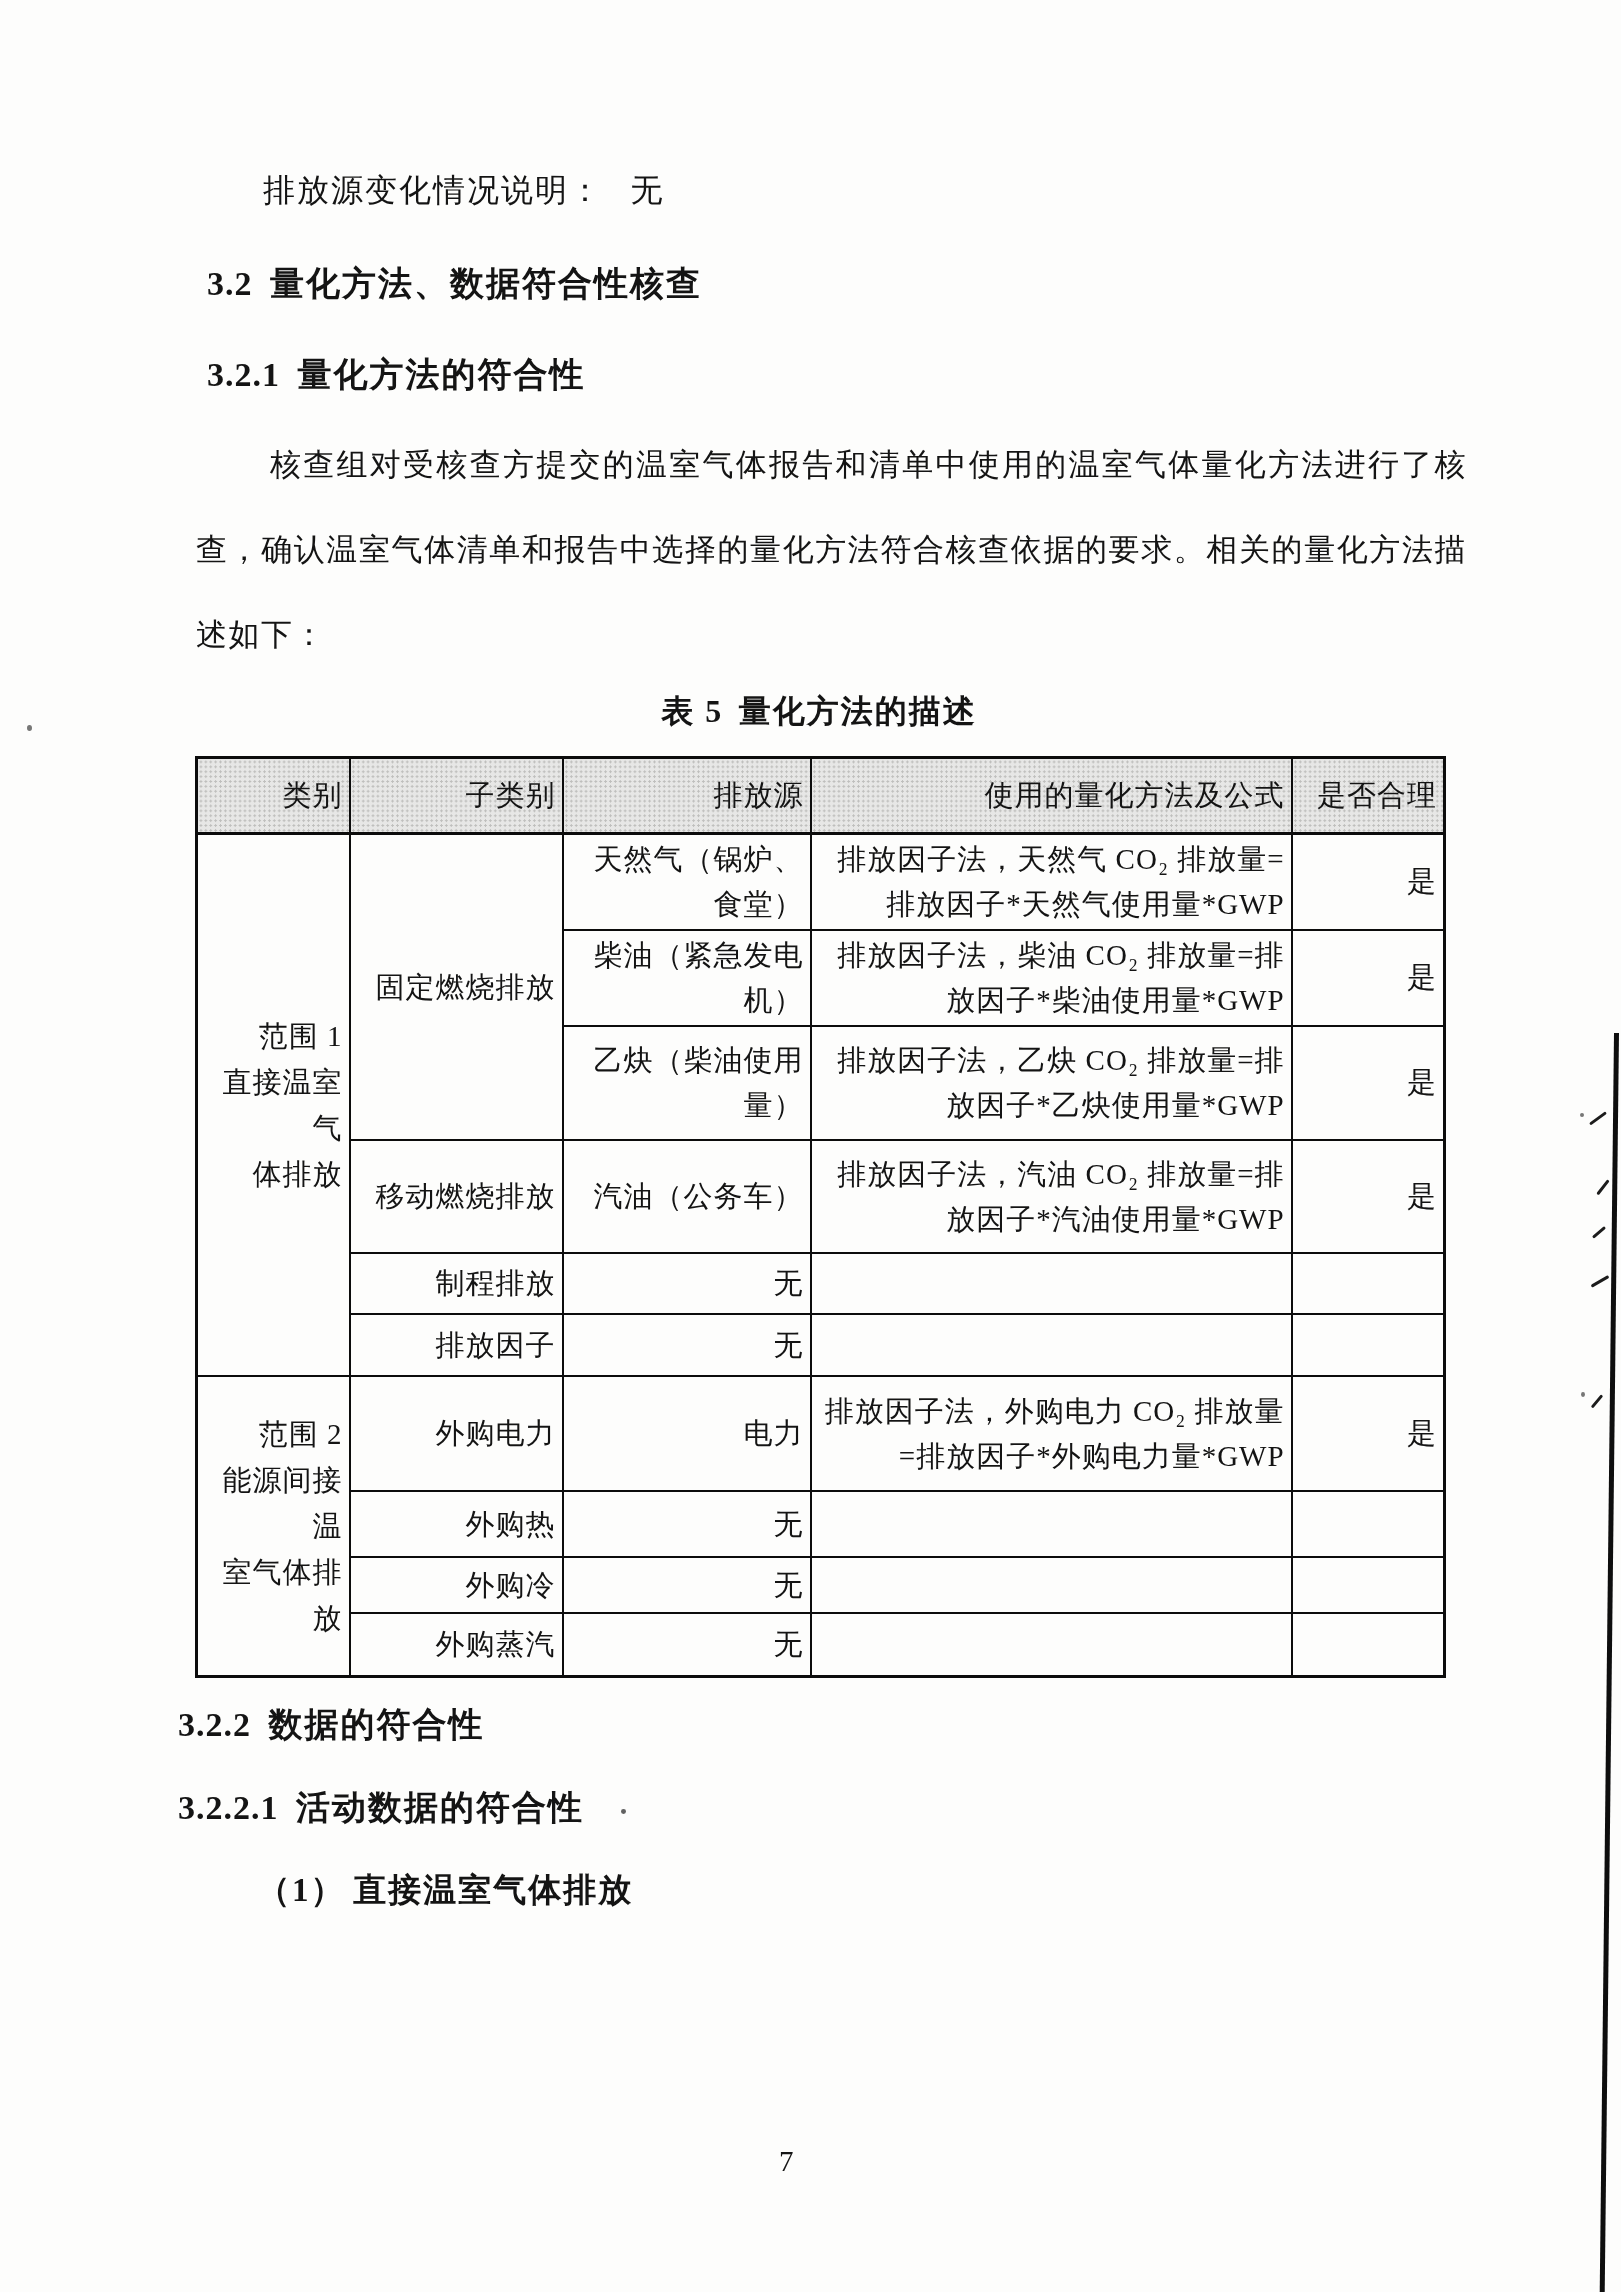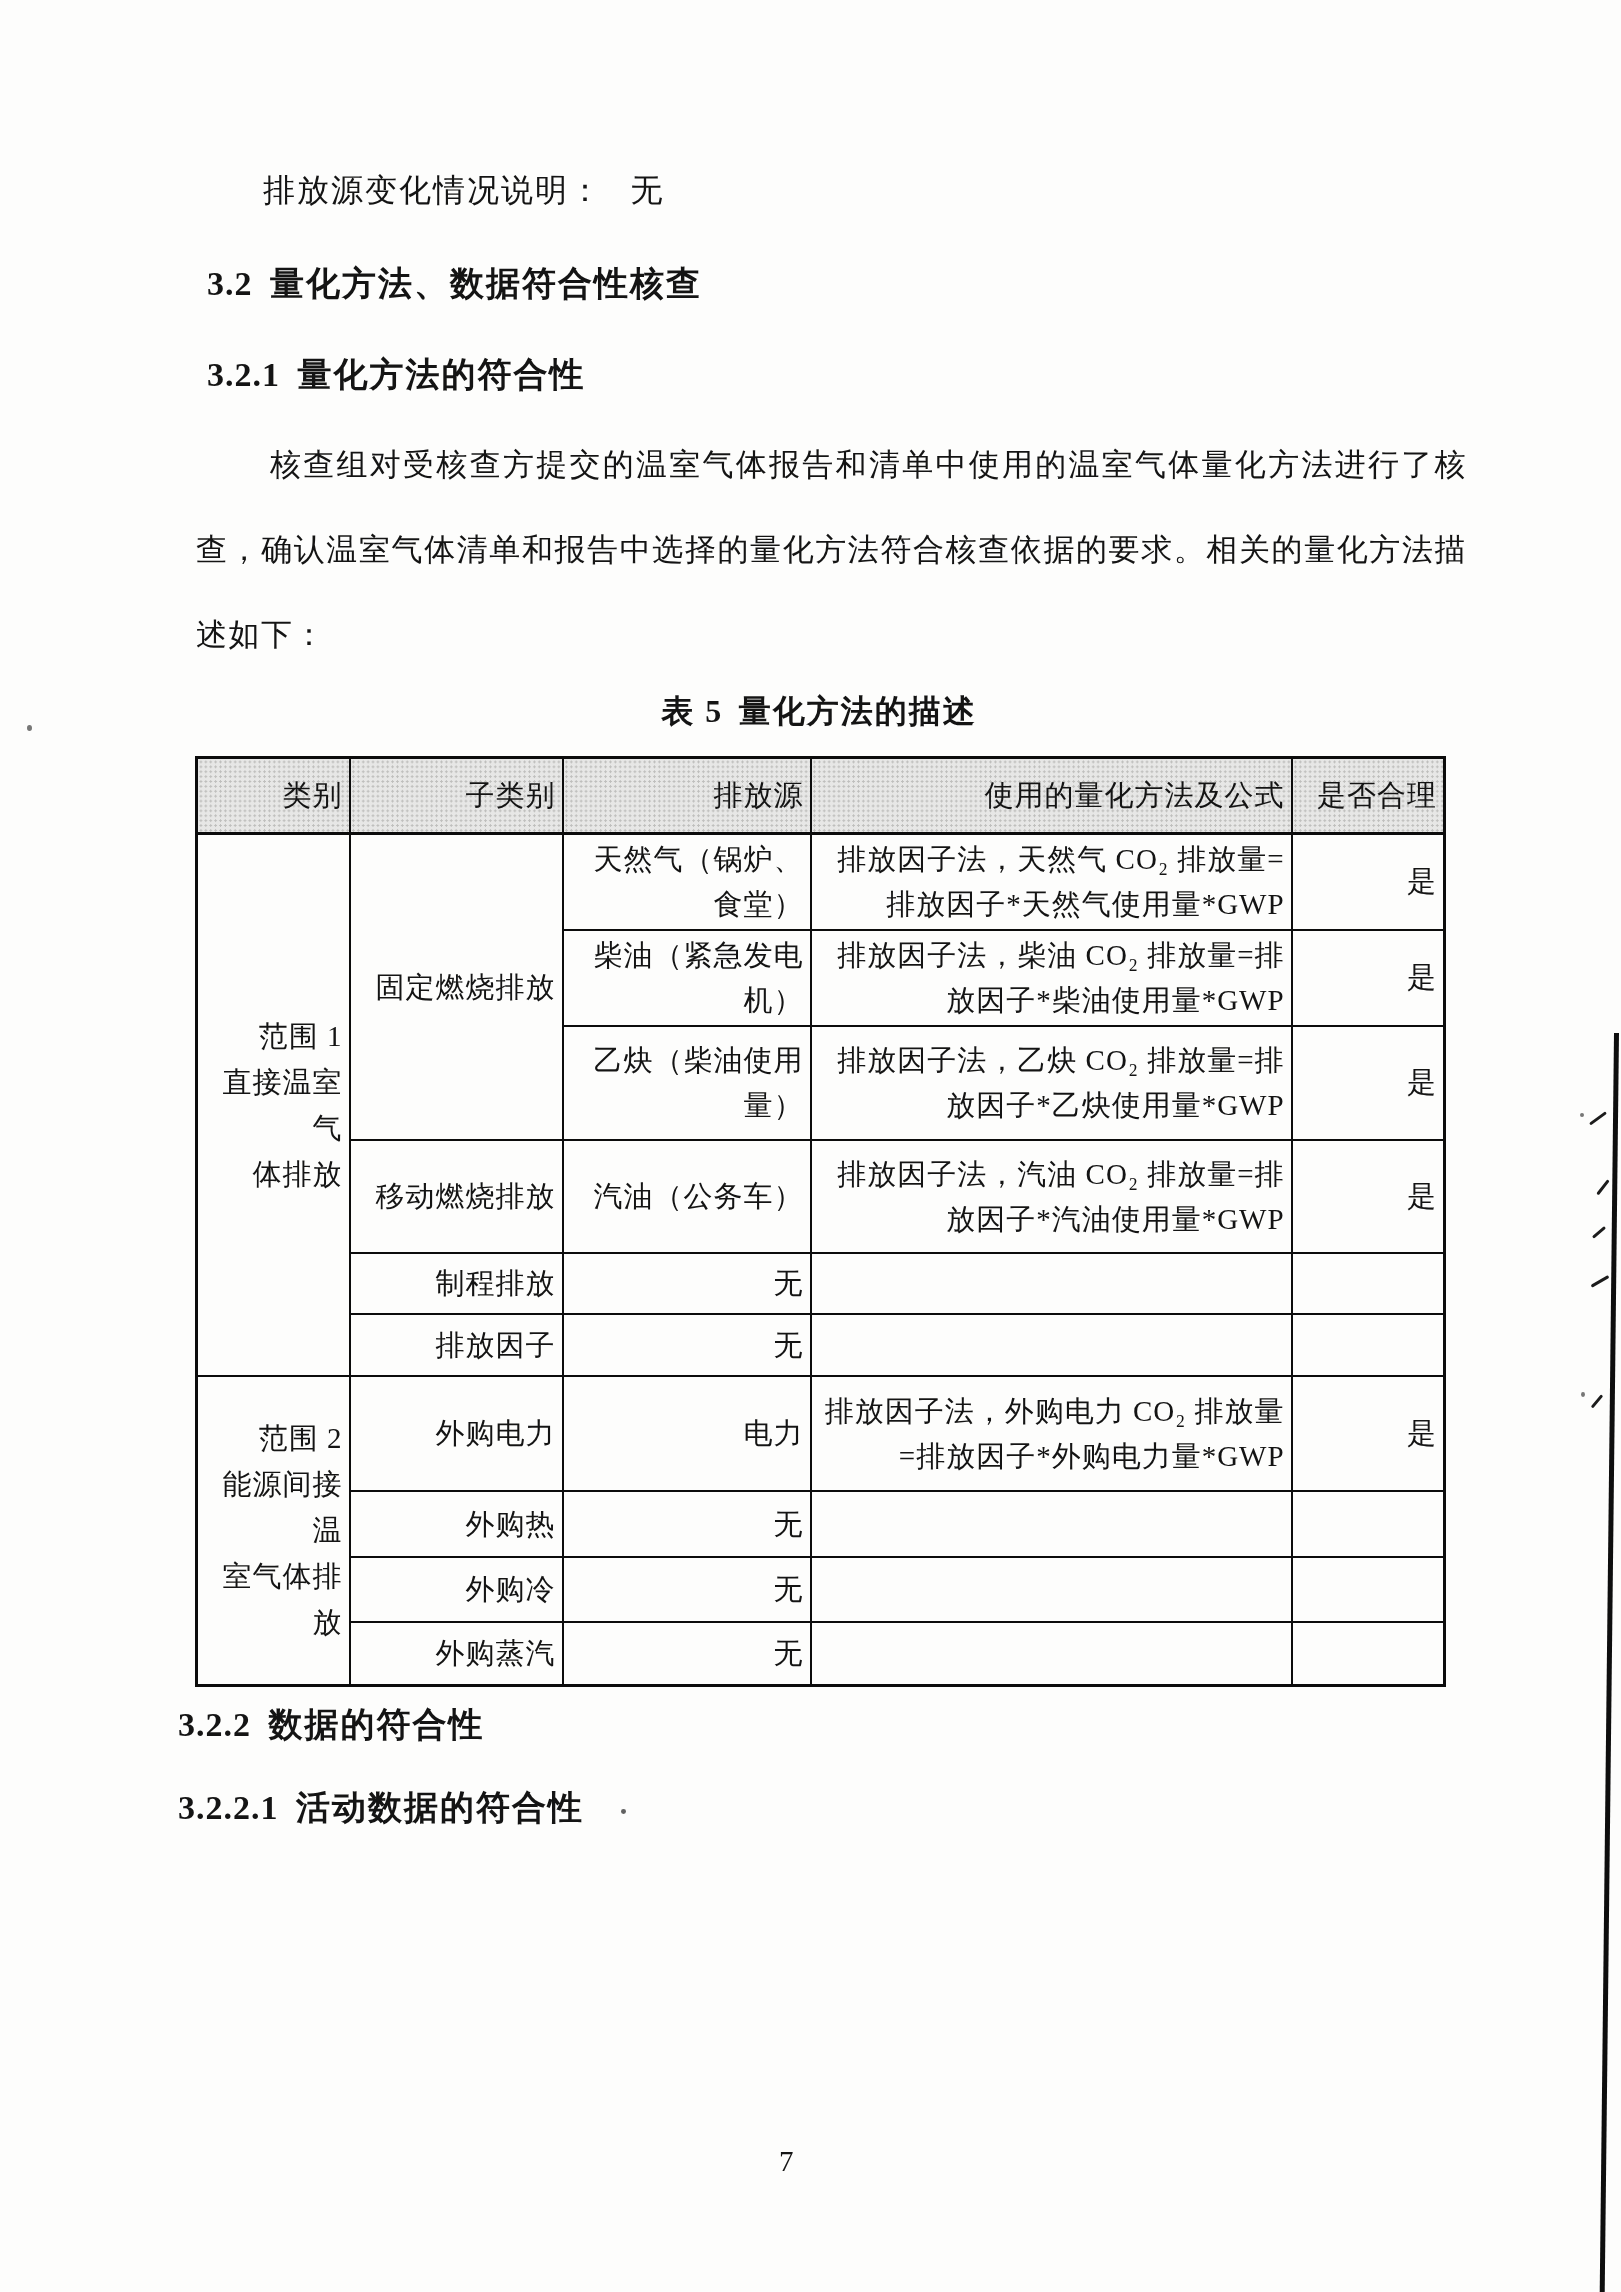--- a/index.html
+++ b/index.html
@@ -57,21 +57,21 @@
     border-top:3.9px solid #0c0c0c;
     border-bottom:3.9px solid #0c0c0c;
   }
   .pre { white-space:pre-line; }
   td.mth { line-height:45px;margin-left:17px; }
   td.src { line-height:45px; }
   td.cat { line-height:46px; }
   td.sub { line-height:43px; }
   .r-head{height:76px} .r1{height:93px} .r2{height:96px} .r3{height:114px}
   .r4{height:113px} .r5{height:61px} .r6{height:62px} .r7{height:115px}
-  .r8{height:66px} .r9{height:65px} .r10{height:63px}
+  .r8{height:66px} .r9{height:56px} .r10{height:63px}
 
   .pagenum { left:779px; top:2145px; font-size:29px; letter-spacing:0; }
 
   
   .edge-line {
     position:absolute; top:1033px; right:2px;
     width:4.9px; height:1264px; background:#0e0e0e;
     transform:rotate(0.65deg); transform-origin:top center;
   }
   .hook { position:absolute; background:#1c1c1c; border-radius:2px; }
@@ -206,20 +206,23 @@
       </tr>
     </tbody>
   </table>
 
   <div class="abs hd h322">
     <span class="num">3.2.2</span><span class="ht">数据的符合性</span>
   </div>
   <div class="abs hd h3221">
     <span class="num">3.2.2.1</span><span class="ht">活动数据的符合性</span><span class="dot-after"></span>
   </div>
+  <div class="abs item1">
+    <span>（1）</span><span class="ht">直接温室气体排放</span>
+  </div>
 
   <div class="abs pagenum">7</div>
 
   <div class="edge-line"></div>
   <div class="hook hk1"></div>
   <div class="hook hk2"></div>
   <div class="hook hk3"></div>
   <div class="hook hk4"></div>
   <div class="hook hk5"></div>
   <div class="speck sp1"></div>

